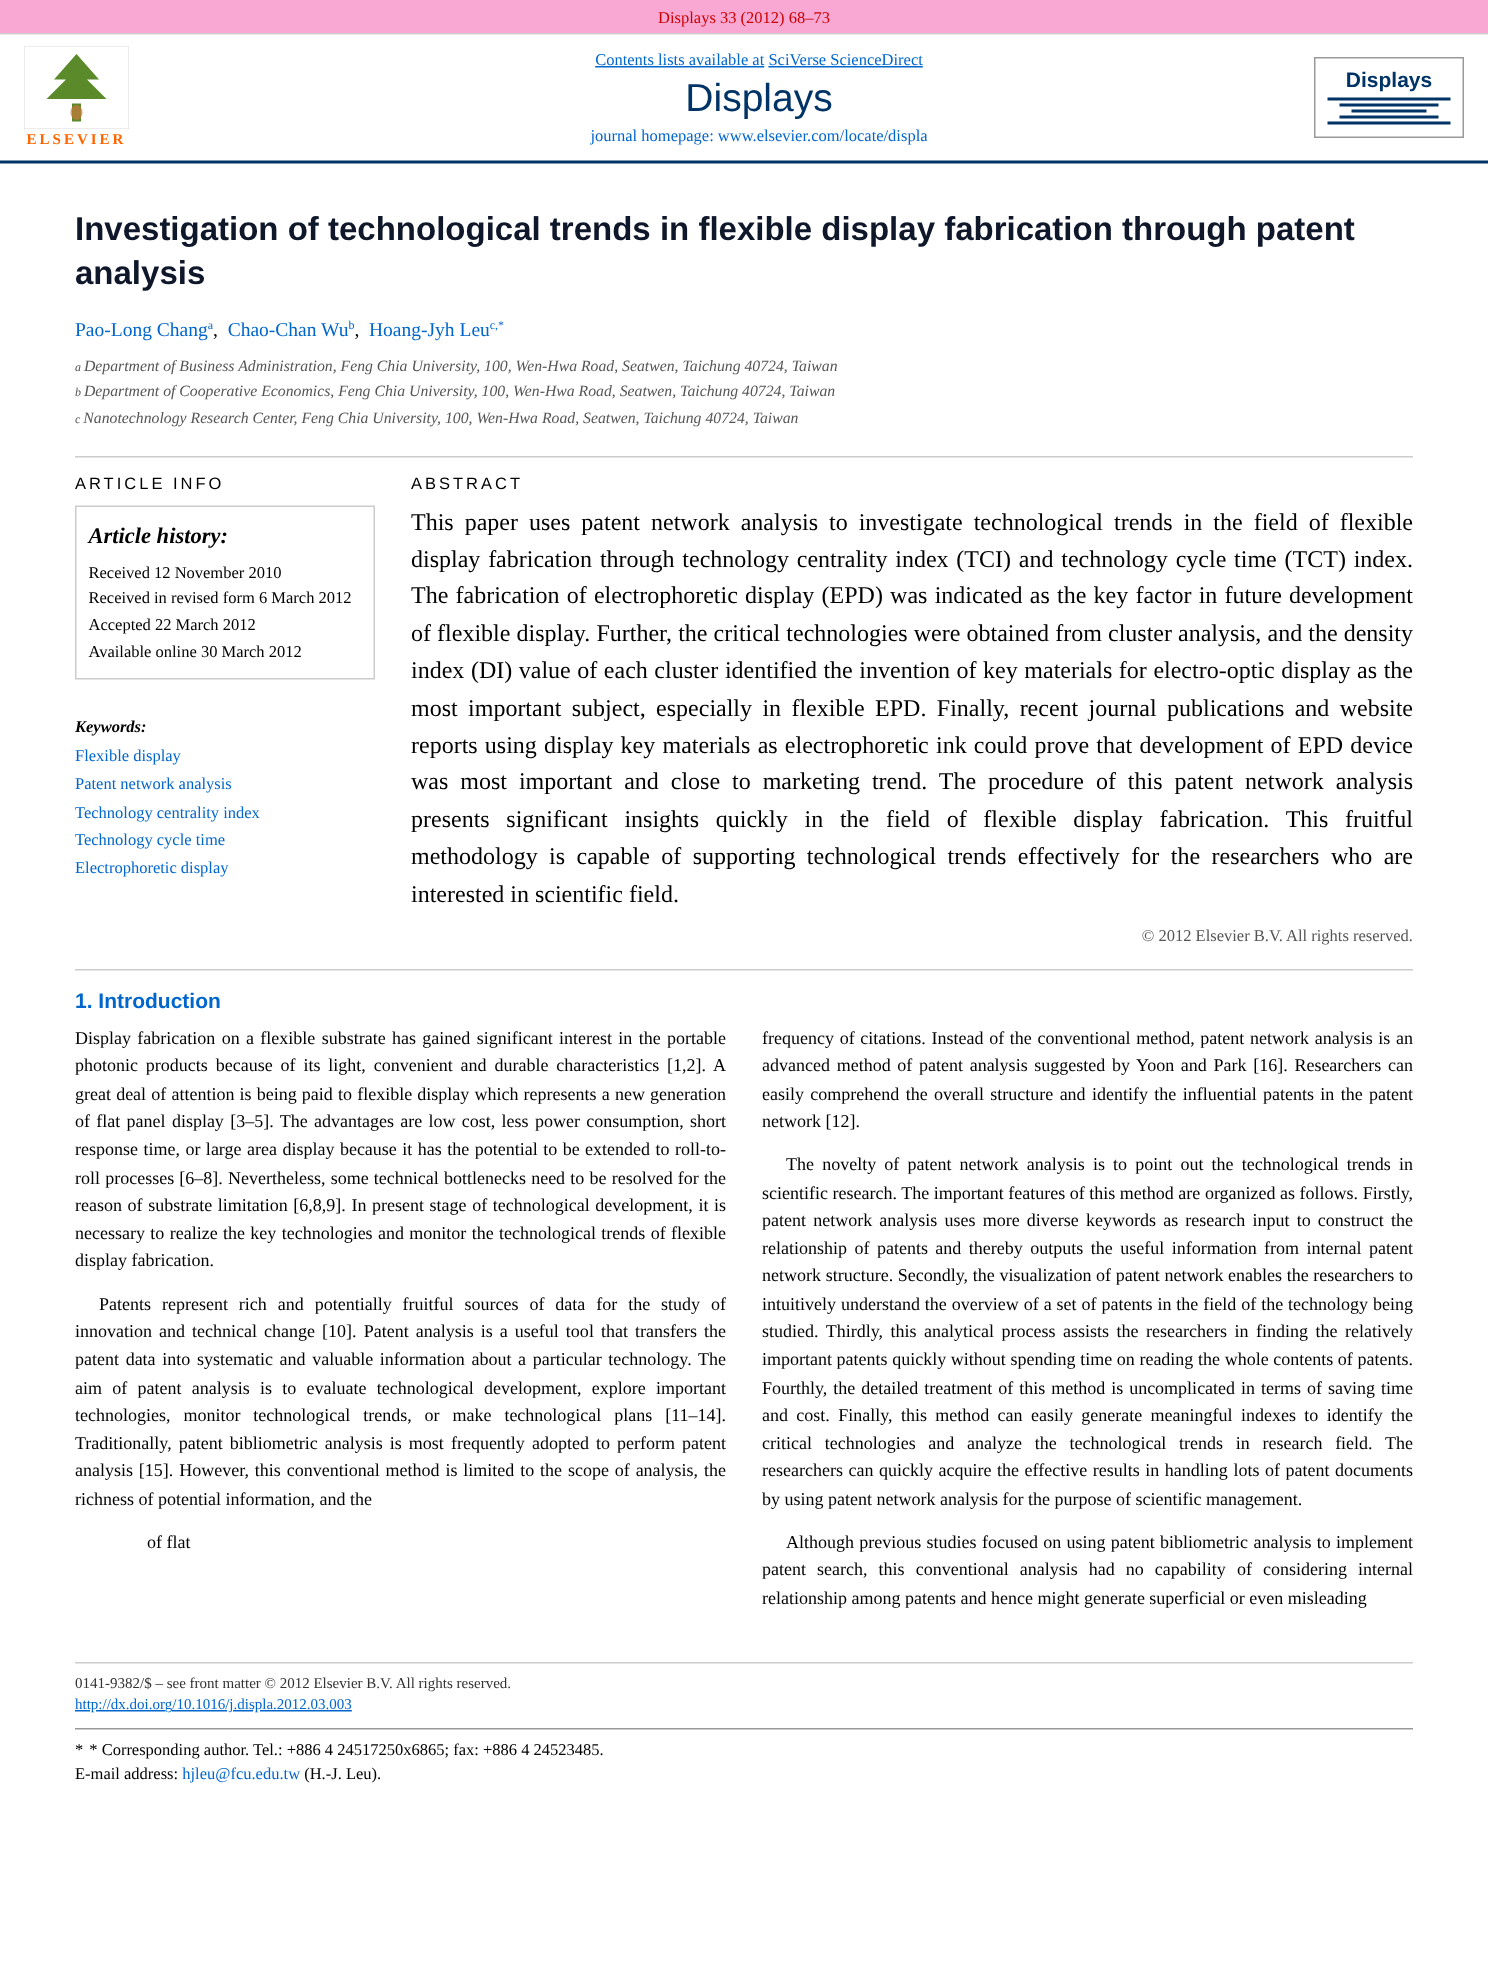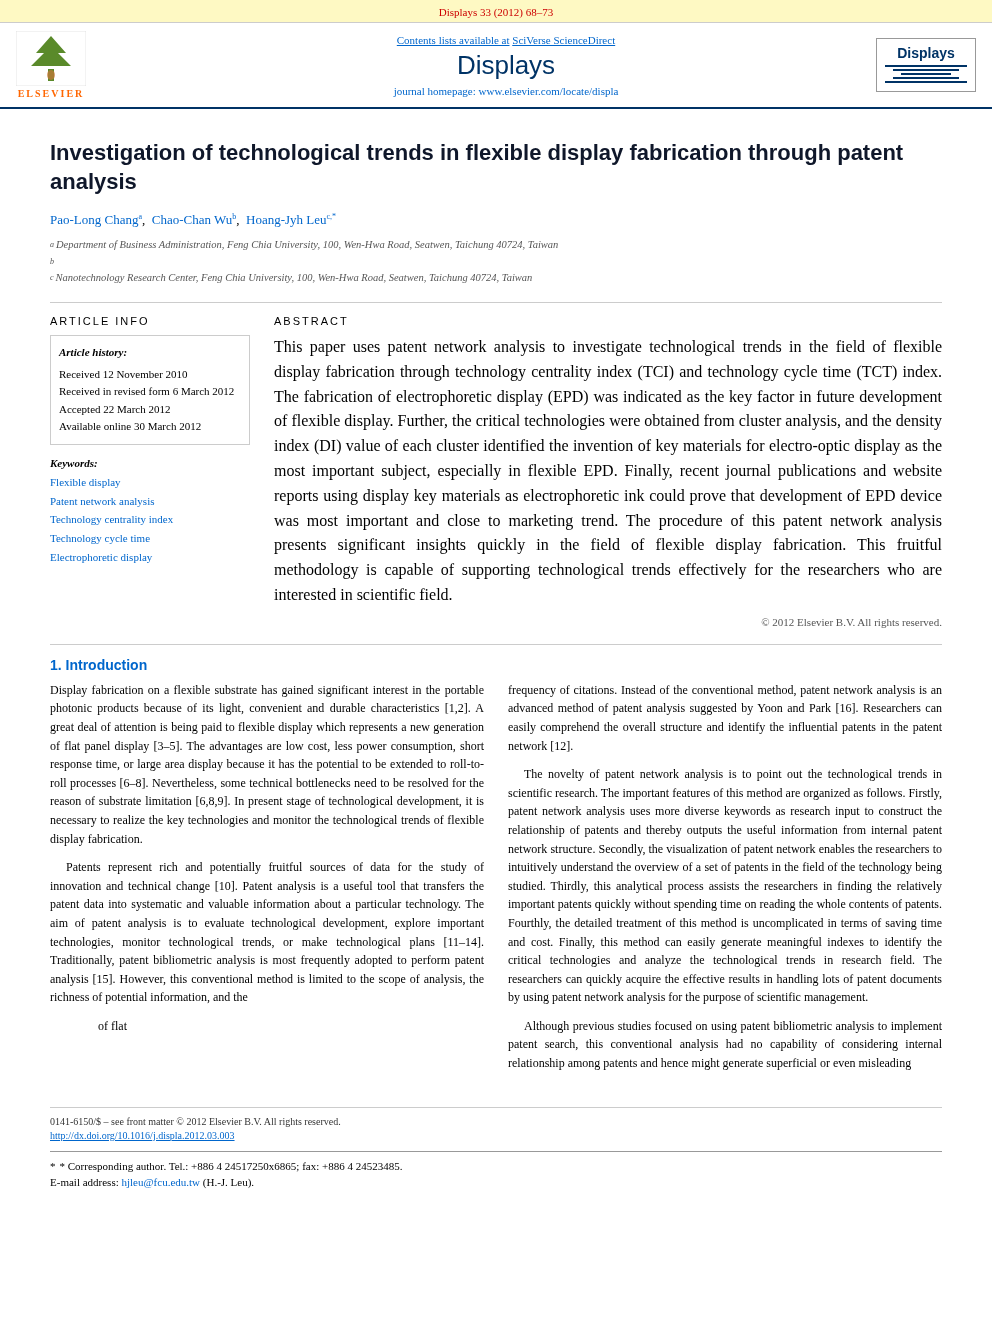--- a/index.html
+++ b/index.html
@@ -7,21 +7,21 @@
       background: #fff;
       font-family: 'Times New Roman', Times, serif;
       font-size: 13px;
       color: #000;
       width: 992px;
       min-height: 1323px;
     }
 
     
     .top-bar {
-      background: #fef9c3;
+      background: #f9a8d4;
       text-align: center;
       padding: 6px 0 4px;
       font-size: 11px;
       color: #c00;
       border-bottom: 1px solid #ccc;
     }
 
     
     .journal-header {
       display: flex;
@@ -186,33 +186,33 @@
       text-transform: uppercase;
     }
     .article-info-box {
       border: 1px solid #ccc;
       padding: 8px;
       font-size: 11px;
       line-height: 1.6;
     }
     .article-info-label {
       font-style: italic;
-      font-size: 11px;
+      font-size: 15px;
       font-weight: bold;
       color: #000;
       margin-bottom: 4px;
     }
     .article-info-line {
       font-size: 11px;
       color: #000;
     }
 
     
     .keywords-section {
-      margin-top: 12px;
+      margin-top: 26px;
       font-size: 11px;
     }
     .keywords-label {
       font-style: italic;
       font-weight: bold;
       font-size: 11px;
       margin-bottom: 4px;
     }
     .keyword-item {
       font-size: 11px;
@@ -373,20 +373,21 @@
     <span class="author-name link-style">Hoang-Jyh Leu</span><sup class="ref">c,*</sup>
   </div>
 
   <div class="affiliations">
     <div class="affiliation-item">
       <sup>a</sup>
       <span>Department of Business Administration, Feng Chia University, 100, Wen-Hwa Road, Seatwen, Taichung 40724, Taiwan</span>
     </div>
     <div class="affiliation-item">
       <sup>b</sup>
+      <span>Department of Cooperative Economics, Feng Chia University, 100, Wen-Hwa Road, Seatwen, Taichung 40724, Taiwan</span>
     </div>
     <div class="affiliation-item">
       <sup>c</sup>
       <span>Nanotechnology Research Center, Feng Chia University, 100, Wen-Hwa Road, Seatwen, Taichung 40724, Taiwan</span>
     </div>
   </div>
 
   <hr class="divider">
 
   <div class="two-col">
@@ -429,21 +430,21 @@
     </div>
     <div class="body-col">
       <p>frequency of citations. Instead of the conventional method, patent network analysis is an advanced method of patent analysis suggested by Yoon and Park [16]. Researchers can easily comprehend the overall structure and identify the influential patents in the patent network [12].</p>
       <p>The novelty of patent network analysis is to point out the technological trends in scientific research. The important features of this method are organized as follows. Firstly, patent network analysis uses more diverse keywords as research input to construct the relationship of patents and thereby outputs the useful information from internal patent network structure. Secondly, the visualization of patent network enables the researchers to intuitively understand the overview of a set of patents in the field of the technology being studied. Thirdly, this analytical process assists the researchers in finding the relatively important patents quickly without spending time on reading the whole contents of patents. Fourthly, the detailed treatment of this method is uncomplicated in terms of saving time and cost. Finally, this method can easily generate meaningful indexes to identify the critical technologies and analyze the technological trends in research field. The researchers can quickly acquire the effective results in handling lots of patent documents by using patent network analysis for the purpose of scientific management.</p>
       <p>Although previous studies focused on using patent bibliometric analysis to implement patent search, this conventional analysis had no capability of considering internal relationship among patents and hence might generate superficial or even misleading</p>
     </div>
   </div>
 
   <div class="page-footer">
     <div class="footer-line">
-      <span>0141-6150/$ – see front matter © 2012 Elsevier B.V. All rights reserved.</span>
+      <span>0141-9382/$ – see front matter © 2012 Elsevier B.V. All rights reserved.</span>
     </div>
     <div class="footer-line">
       <span class="footer-link">http://dx.doi.org/10.1016/j.displa.2012.03.003</span>
     </div>
   </div>
 
   <div class="footnote-section">
     <div class="footnote-item">
       <span class="footnote-star">*</span>
       <span>* Corresponding author. Tel.: +886 4 24517250x6865; fax: +886 4 24523485.</span>

